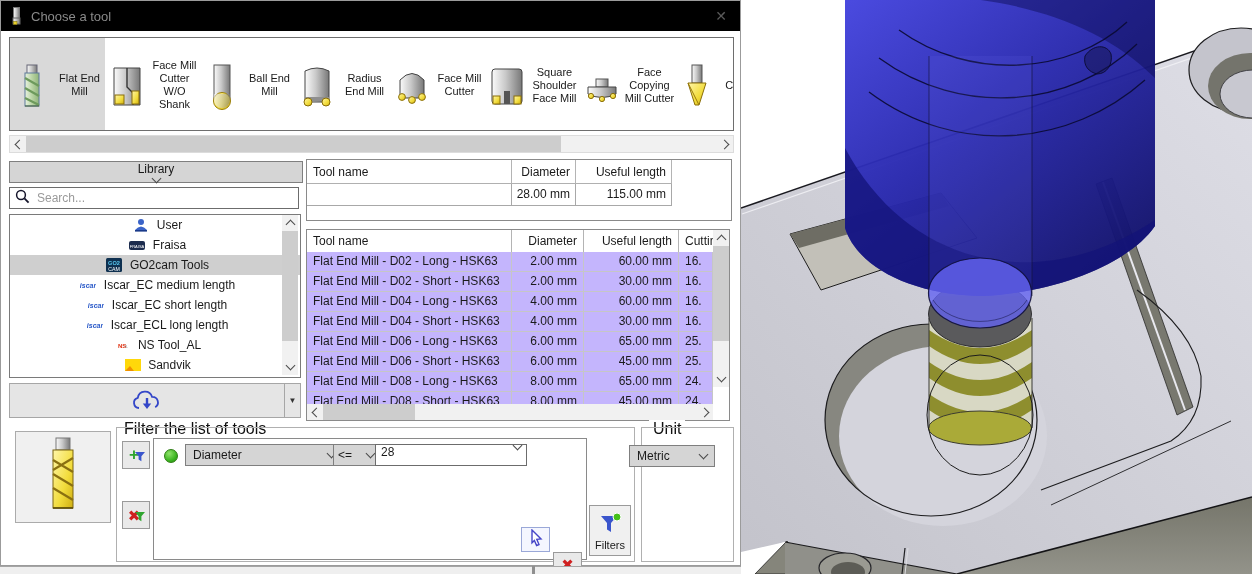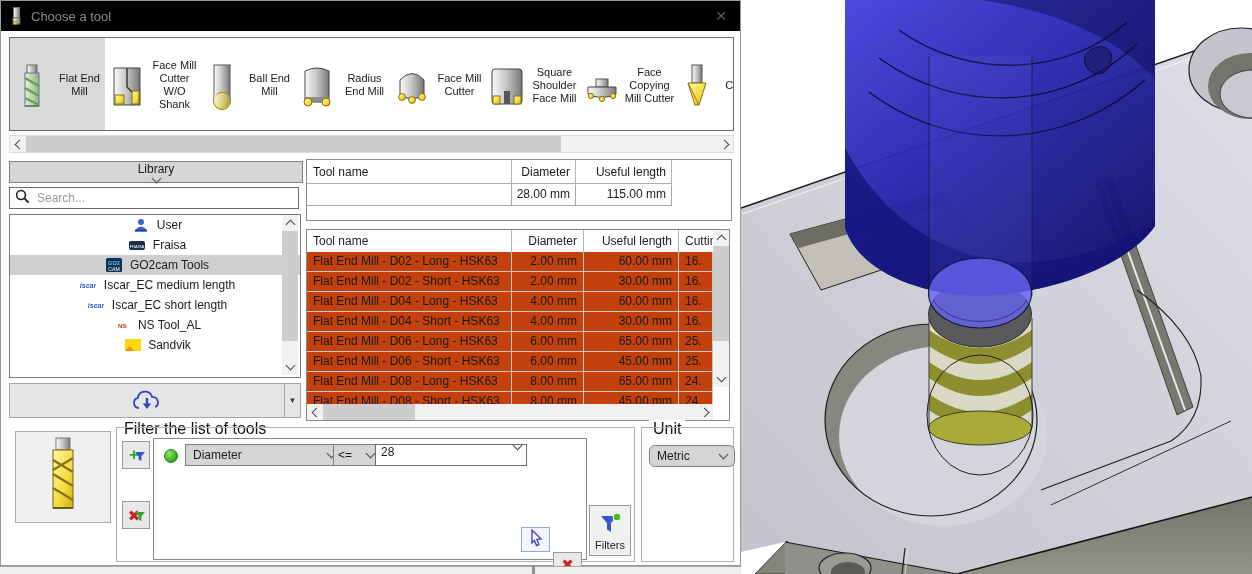--- a/index.html
+++ b/index.html
@@ -56,21 +56,21 @@
   #download-drop{width:15px;border-left:1px solid #a6a6a6;display:flex;align-items:center;justify-content:center;font-size:8px;color:#333;}
 
   #preview-box{left:14px;top:430px;width:94px;height:90px;background:#f0f0f0;border:1px solid #ababab;display:flex;align-items:center;justify-content:center;}
 
   
   .tblbox{background:#fff;border:1px solid #8a8a8a;overflow:hidden;}
   #sel-table{left:305px;top:158px;width:424px;height:60px;}
   #main-table{left:305px;top:228px;width:422px;height:190px;}
   .thead{display:flex;background:#fff;}
   .th{font-size:12px;line-height:22px;height:22px;border-right:1px solid #b4b4b4;box-sizing:border-box;}
-  .trow{display:flex;background:#c2410c;height:20px;}
+  .trow{display:flex;background:#c4b5fd;height:20px;}
   .tc{font-size:12px;line-height:19px;border-right:1px solid #c6c6c6;border-bottom:1px solid #c6c6c6;box-sizing:border-box;overflow:hidden;white-space:nowrap;}
   .c0{width:205px;padding-left:6px;}
   .c1{width:72px;text-align:right;padding-right:6px;}
   .c2{width:95px;text-align:right;padding-right:6px;}
   .c3{flex:1;padding-left:6px;}
   #sel-table .th{height:24px;line-height:24px;border-bottom:1px solid #b0b0b0;}
   #sel-table .sc0{width:205px;padding-left:6px;}
   #sel-table .sc1{width:64px;text-align:right;padding-right:5px;}
   #sel-table .sc2{width:96px;text-align:right;padding-right:5px;}
   #sel-table .filler{flex:1;border:none;background:#fff;}
@@ -80,21 +80,21 @@
   #mt-hscroll{position:absolute;left:0;bottom:0;height:16px;right:16px;background:#f1f1f1;display:flex;align-items:center;}
   #tool-rows{position:absolute;left:0;top:22px;right:16px;bottom:16px;overflow:hidden;}
 
   
   .groupbox{border:1px solid #b0b0b0;}
   .legend{position:absolute;background:#fff;padding:0 4px;font-size:16px;color:#111;}
   #filter-group{left:115px;top:426px;width:517px;height:133px;}
   #filter-legend{left:119px;top:419px;}
   #unit-group{left:640px;top:426px;width:91px;height:133px;}
   #unit-legend{left:648px;top:419px;}
-  #unit-select{left:648px;top:444px;width:70px;height:20px;border-radius:6px;}
+  #unit-select{left:628px;top:444px;width:70px;height:20px;}
 
   .sq-btn{background:#e9e9e9;border:1px solid #9a9a9a;display:flex;align-items:center;justify-content:center;cursor:pointer;position:relative;}
   #btn-add{left:121px;top:440px;width:26px;height:26px;}
   #btn-del{left:121px;top:472px;width:26px;height:26px;}
   #btn-clear{left:121px;top:514px;width:26px;height:26px;color:#ababab;}
   .mini-funnel{position:absolute;right:3px;bottom:3px;}
   .big-x{font-size:15px;font-weight:bold;line-height:15px;}
 
   #filter-panel{left:152px;top:437px;width:432px;height:120px;border:1px solid #8a8a8a;background:#fff;}
   #cond-dot{left:163px;top:448px;width:12px;height:12px;border-radius:50%;background:radial-gradient(circle at 35% 30%,#8fe26a,#3db522 60%,#238a10);border:1px solid #2d7d12;}
@@ -319,20 +319,28 @@
       <div class="lib-row">
         <span class="lib-ico">
             <svg width="16" height="10">
               <text x="8" y="8" font-size="7" font-style="italic" font-weight="bold" fill="#2858c8" text-anchor="middle" font-family="Liberation Sans,sans-serif">iscar</text>
             </svg>
           </span>
         <span>Iscar_EC short length</span>
       </div>
       <div class="lib-row">
         <span class="lib-ico">
+            <svg width="16" height="10">
+              <text x="8" y="8" font-size="7" font-style="italic" font-weight="bold" fill="#2858c8" text-anchor="middle" font-family="Liberation Sans,sans-serif">iscar</text>
+            </svg>
+          </span>
+        <span>Iscar_ECL long length</span>
+      </div>
+      <div class="lib-row">
+        <span class="lib-ico">
             <svg width="16" height="9">
               <rect width="16" height="9" fill="#fff"></rect>
               <text x="4" y="7" font-size="6" font-weight="bold" fill="#e03010" font-family="Liberation Sans,sans-serif">NS</text>
               <text x="12" y="6.5" font-size="3.6" fill="#8a8a8a" text-anchor="middle" font-family="Liberation Sans,sans-serif">TL</text>
             </svg>
           </span>
         <span>NS Tool_AL</span>
       </div>
       <div class="lib-row">
         <span class="lib-ico">

